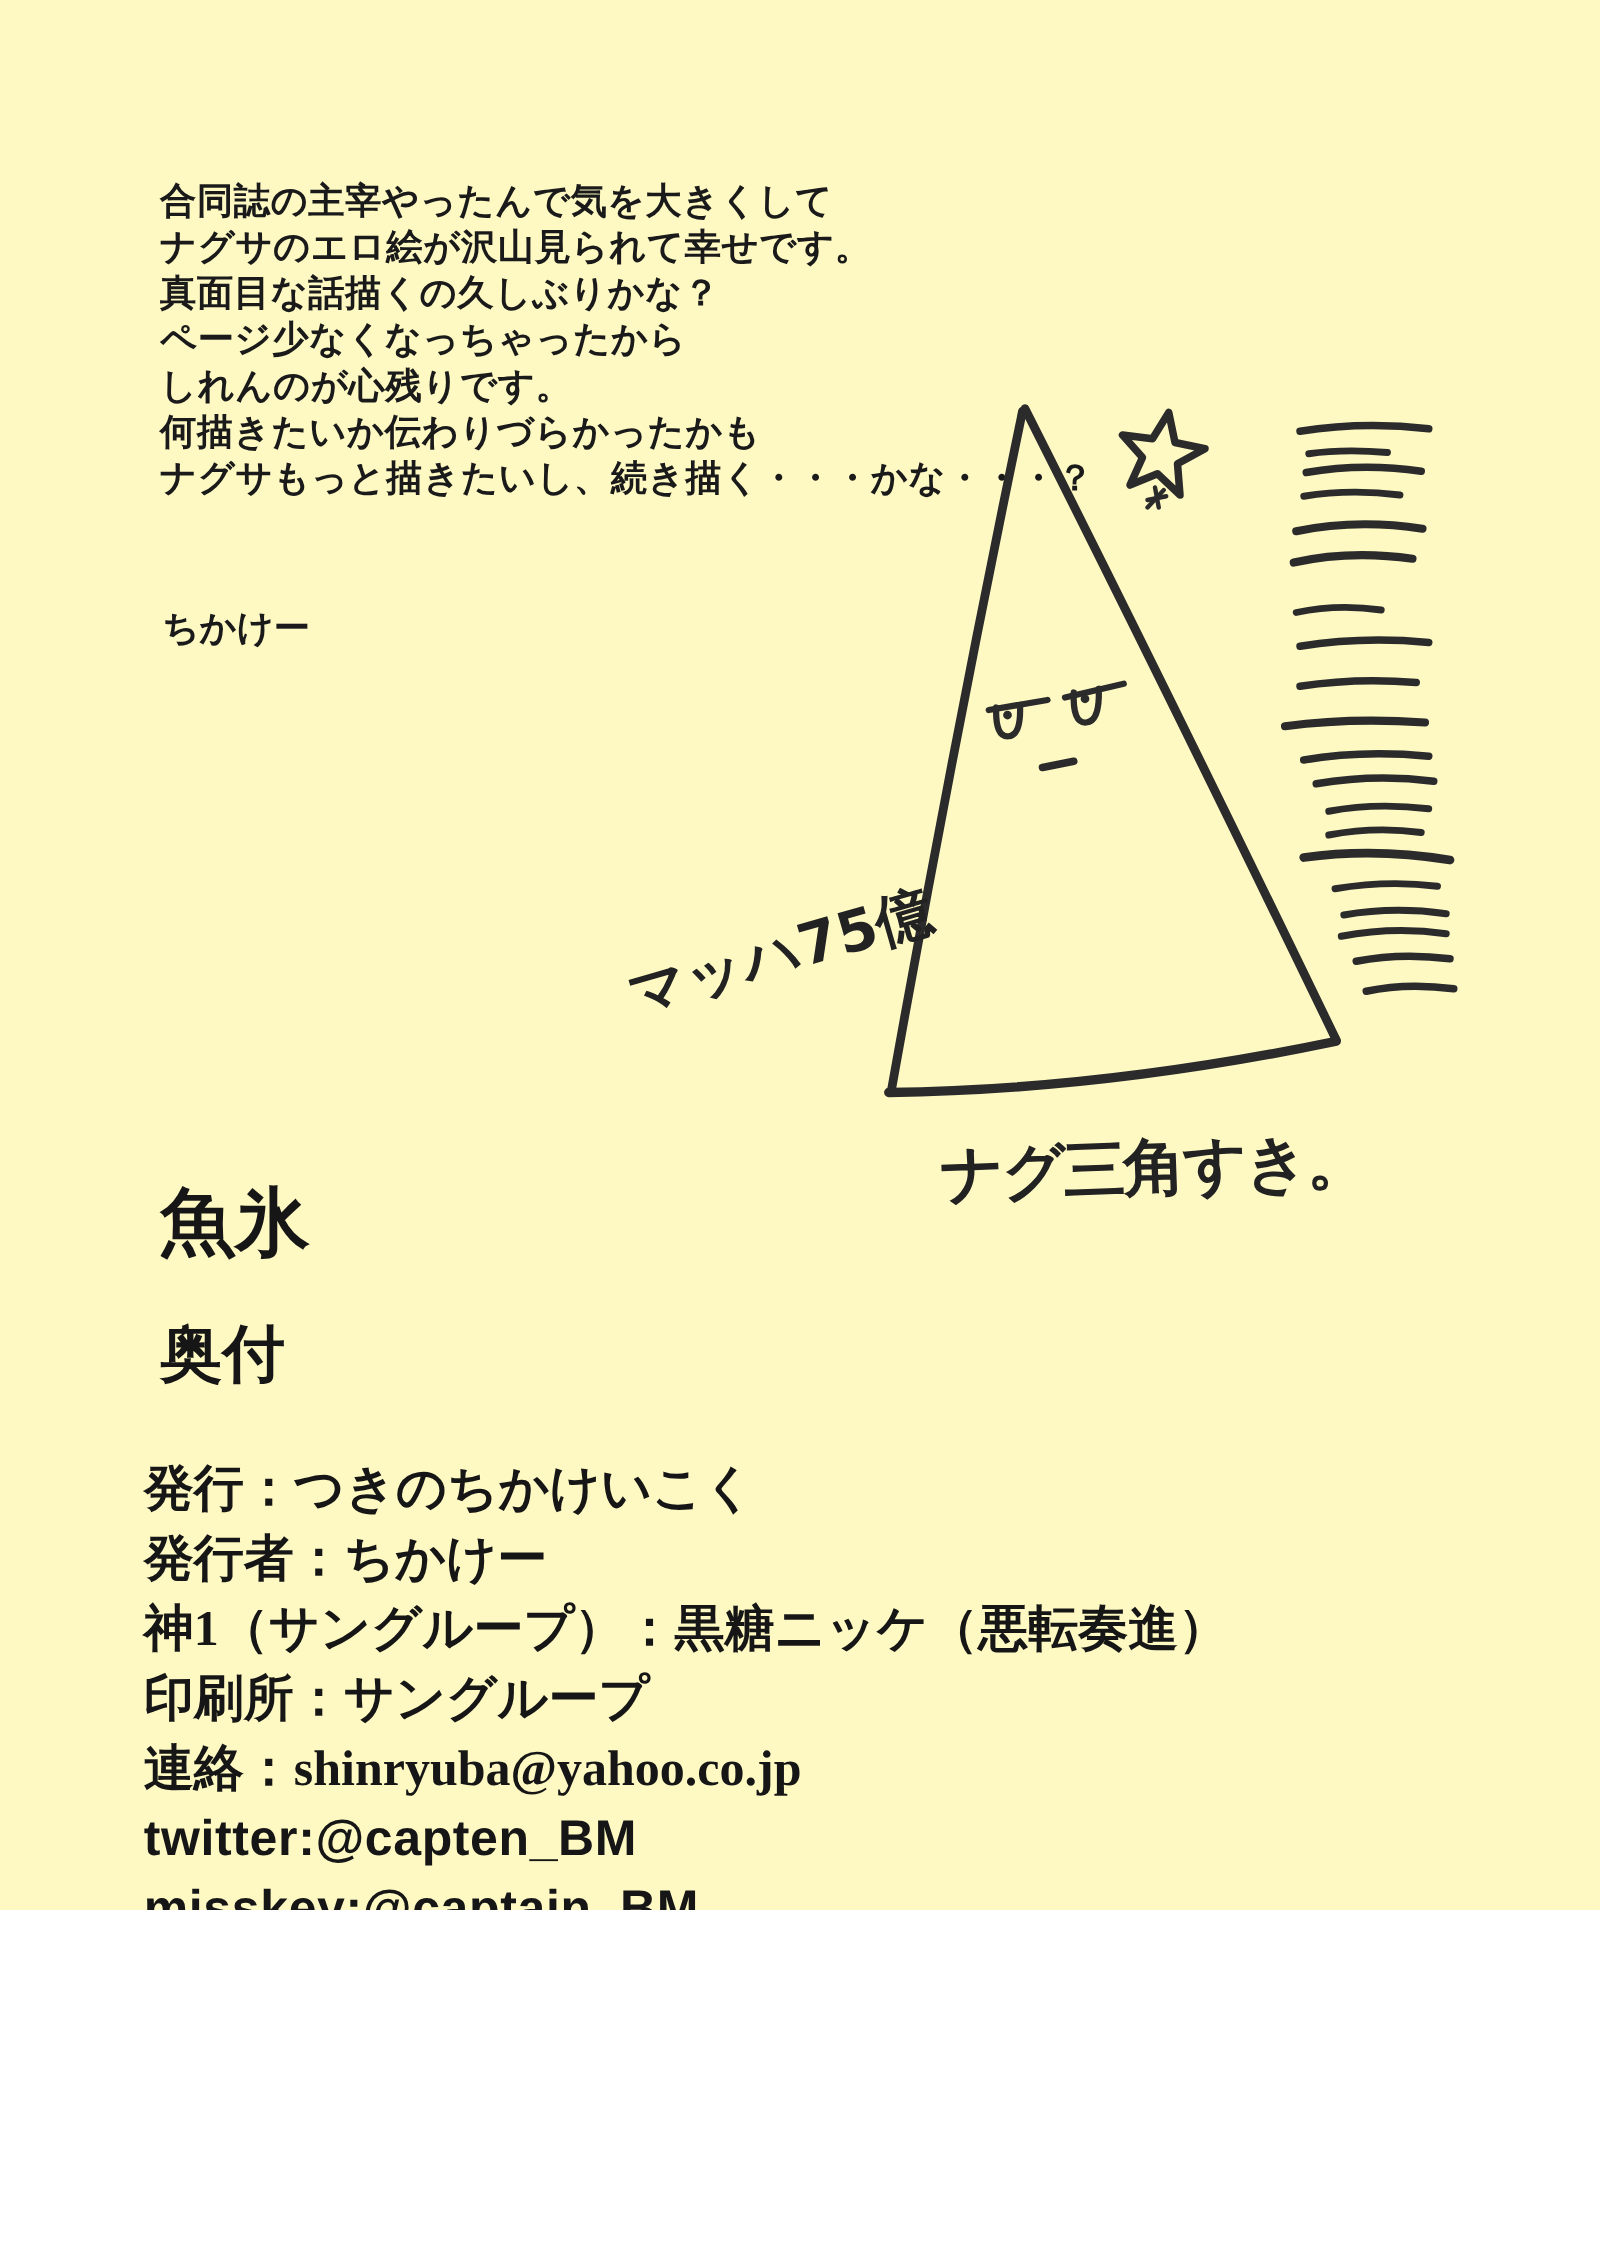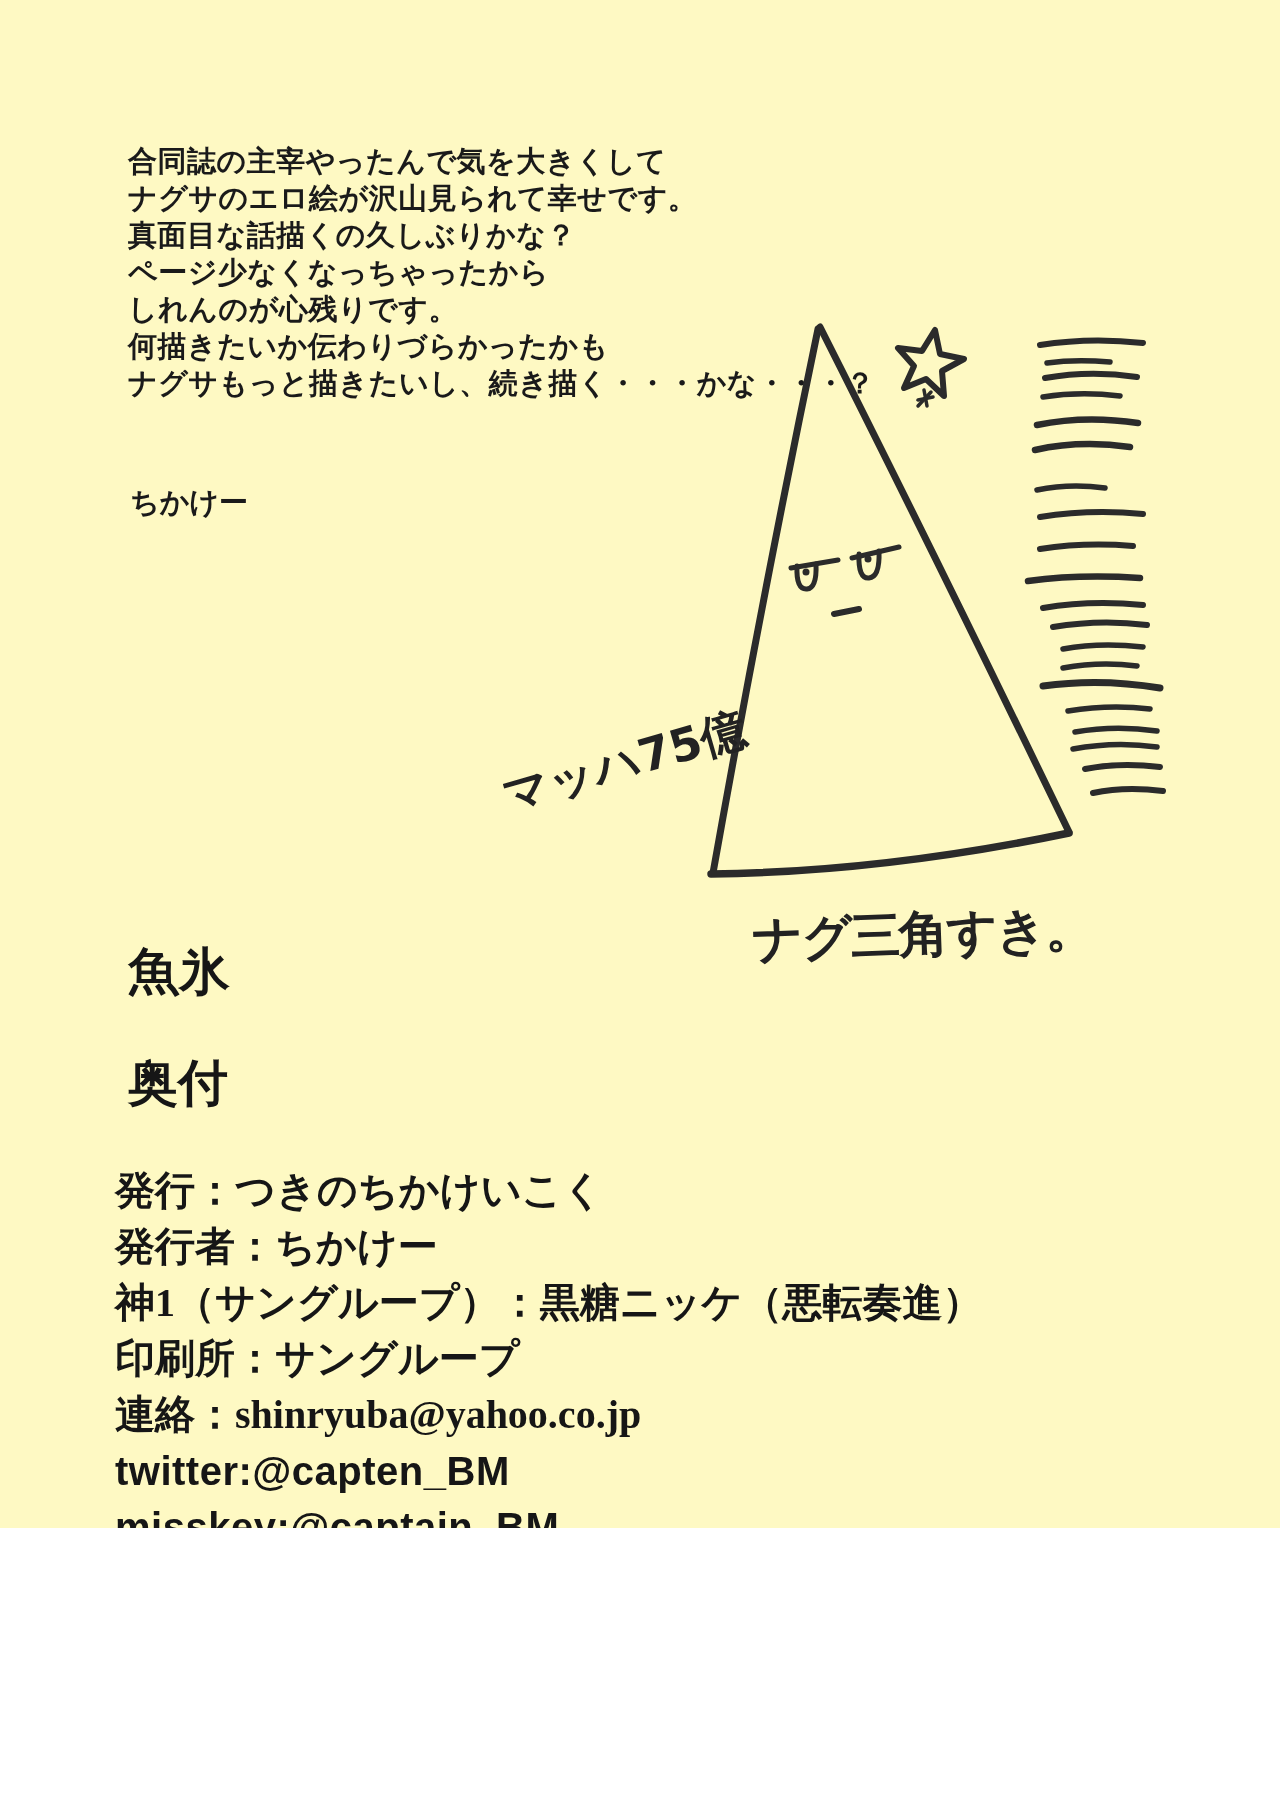--- a/index.html
+++ b/index.html
@@ -54,21 +54,21 @@
     font-weight: bold;
     fill: #222222;
   }
   
   .series-title {
     position: absolute;
     left: 128px;
     top: 938px;
     font-family: "Liberation Sans", "DejaVu Sans", sans-serif;
     font-weight: bold;
-    font-size: 51px;
+    font-size: 60px;
     color: #161616;
   }
   .colophon-heading {
     position: absolute;
     left: 128px;
     top: 1050px;
     font-family: "Liberation Sans", "DejaVu Sans", sans-serif;
     font-weight: bold;
     font-size: 50px;
     color: #161616;

